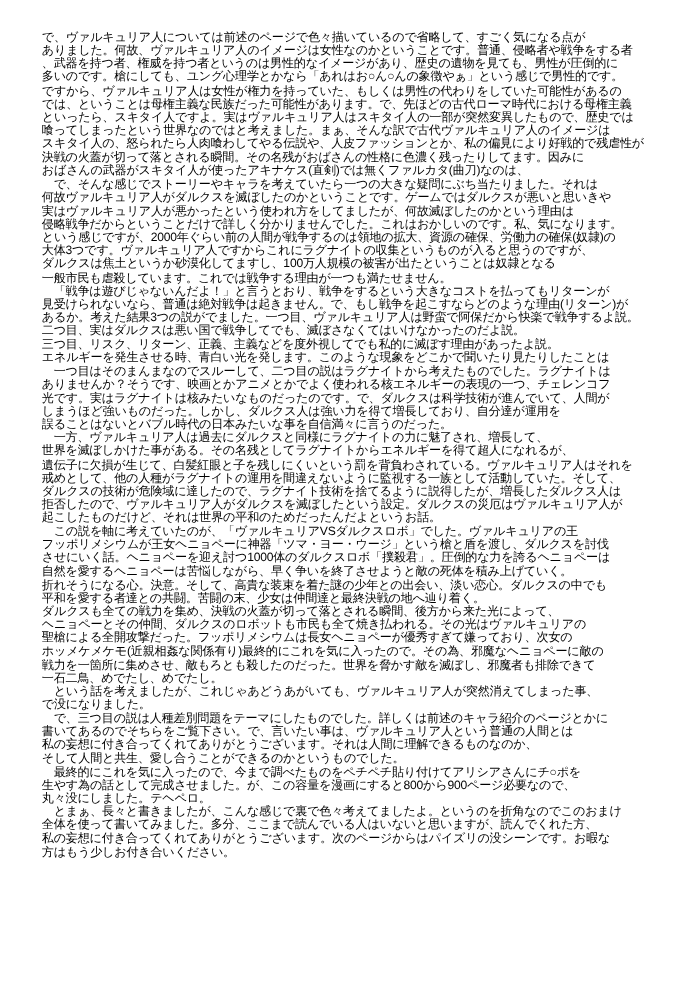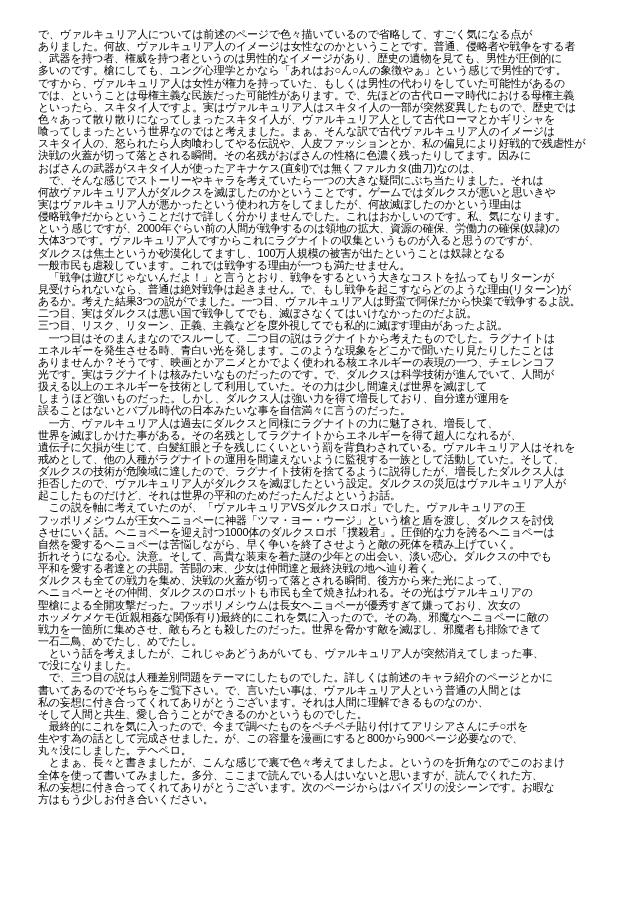--- a/index.html
+++ b/index.html
@@ -36,43 +36,41 @@
 
 <div class="page">
   <div class="essay" id="essay-text">
       <div class="line">で、ヴァルキュリア人については前述のページで色々描いているので省略して、すごく気になる点が</div>
       <div class="line">ありました。何故、ヴァルキュリア人のイメージは女性なのかということです。普通、侵略者や戦争をする者</div>
       <div class="line">、武器を持つ者、権威を持つ者というのは男性的なイメージがあり、歴史の遺物を見ても、男性が圧倒的に</div>
       <div class="line">多いのです。槍にしても、ユング心理学とかなら「あれはお○ん○んの象徴やぁ」という感じで男性的です。</div>
       <div class="line">ですから、ヴァルキュリア人は女性が権力を持っていた、もしくは男性の代わりをしていた可能性があるの</div>
       <div class="line">では、ということは母権主義な民族だった可能性があります。で、先ほどの古代ローマ時代における母権主義</div>
       <div class="line">といったら、スキタイ人ですよ。実はヴァルキュリア人はスキタイ人の一部が突然変異したもので、歴史では</div>
-      <div class="line">色々あって散り散りになってしまったスキタイ人が、ヴァルキュリア人として古代ローマとかギリシャを</div>
       <div class="line">喰ってしまったという世界なのではと考えました。まぁ、そんな訳で古代ヴァルキュリア人のイメージは</div>
       <div class="line">スキタイ人の、怒られたら人肉喰わしてやる伝説や、人皮ファッションとか、私の偏見により好戦的で残虐性が</div>
       <div class="line">決戦の火蓋が切って落とされる瞬間。その名残がおばさんの性格に色濃く残ったりしてます。因みに</div>
       <div class="line">おばさんの武器がスキタイ人が使ったアキナケス(直剣)では無くファルカタ(曲刀)なのは、</div>
       <div class="line">　で、そんな感じでストーリーやキャラを考えていたら一つの大きな疑問にぶち当たりました。それは</div>
       <div class="line">何故ヴァルキュリア人がダルクスを滅ぼしたのかということです。ゲームではダルクスが悪いと思いきや</div>
       <div class="line">実はヴァルキュリア人が悪かったという使われ方をしてましたが、何故滅ぼしたのかという理由は</div>
       <div class="line">侵略戦争だからということだけで詳しく分かりませんでした。これはおかしいのです。私、気になります。</div>
       <div class="line">という感じですが、2000年ぐらい前の人間が戦争するのは領地の拡大、資源の確保、労働力の確保(奴隷)の</div>
       <div class="line">大体3つです。ヴァルキュリア人ですからこれにラグナイトの収集というものが入ると思うのですが、</div>
       <div class="line">ダルクスは焦土というか砂漠化してますし、100万人規模の被害が出たということは奴隷となる</div>
       <div class="line">一般市民も虐殺しています。これでは戦争する理由が一つも満たせません。</div>
       <div class="line">　「戦争は遊びじゃないんだよ！」と言うとおり、戦争をするという大きなコストを払ってもリターンが</div>
       <div class="line">見受けられないなら、普通は絶対戦争は起きません。で、もし戦争を起こすならどのような理由(リターン)が</div>
       <div class="line">あるか。考えた結果3つの説がでました。一つ目、ヴァルキュリア人は野蛮で阿保だから快楽で戦争するよ説。</div>
       <div class="line">二つ目、実はダルクスは悪い国で戦争してでも、滅ぼさなくてはいけなかったのだよ説。</div>
       <div class="line">三つ目、リスク、リターン、正義、主義などを度外視してでも私的に滅ぼす理由があったよ説。</div>
+      <div class="line">エネルギーを発生させる時、青白い光を発します。このような現象をどこかで聞いたり見たりしたことは</div>
       <div class="line">　一つ目はそのまんまなのでスルーして、二つ目の説はラグナイトから考えたものでした。ラグナイトは</div>
-      <div class="line">エネルギーを発生させる時、青白い光を発します。このような現象をどこかで聞いたり見たりしたことは</div>
       <div class="line">ありませんか？そうです、映画とかアニメとかでよく使われる核エネルギーの表現の一つ、チェレンコフ</div>
       <div class="line">光です。実はラグナイトは核みたいなものだったのです。で、ダルクスは科学技術が進んでいて、人間が</div>
-      <div class="line">扱える以上のエネルギーを技術として利用していた。その力は少し間違えば世界を滅ぼして</div>
       <div class="line">しまうほど強いものだった。しかし、ダルクス人は強い力を得て増長しており、自分達が運用を</div>
       <div class="line">誤ることはないとバブル時代の日本みたいな事を自信満々に言うのだった。</div>
       <div class="line">　一方、ヴァルキュリア人は過去にダルクスと同様にラグナイトの力に魅了され、増長して、</div>
       <div class="line">世界を滅ぼしかけた事がある。その名残としてラグナイトからエネルギーを得て超人になれるが、</div>
       <div class="line">遺伝子に欠損が生じて、白髪紅眼と子を残しにくいという罰を背負わされている。ヴァルキュリア人はそれを</div>
       <div class="line">戒めとして、他の人種がラグナイトの運用を間違えないように監視する一族として活動していた。そして、</div>
       <div class="line">ダルクスの技術が危険域に達したので、ラグナイト技術を捨てるように説得したが、増長したダルクス人は</div>
       <div class="line">拒否したので、ヴァルキュリア人がダルクスを滅ぼしたという設定。ダルクスの災厄はヴァルキュリア人が</div>
       <div class="line">起こしたものだけど、それは世界の平和のためだったんだよというお話。</div>
       <div class="line">　この説を軸に考えていたのが、「ヴァルキュリアVSダルクスロボ」でした。ヴァルキュリアの王</div>

